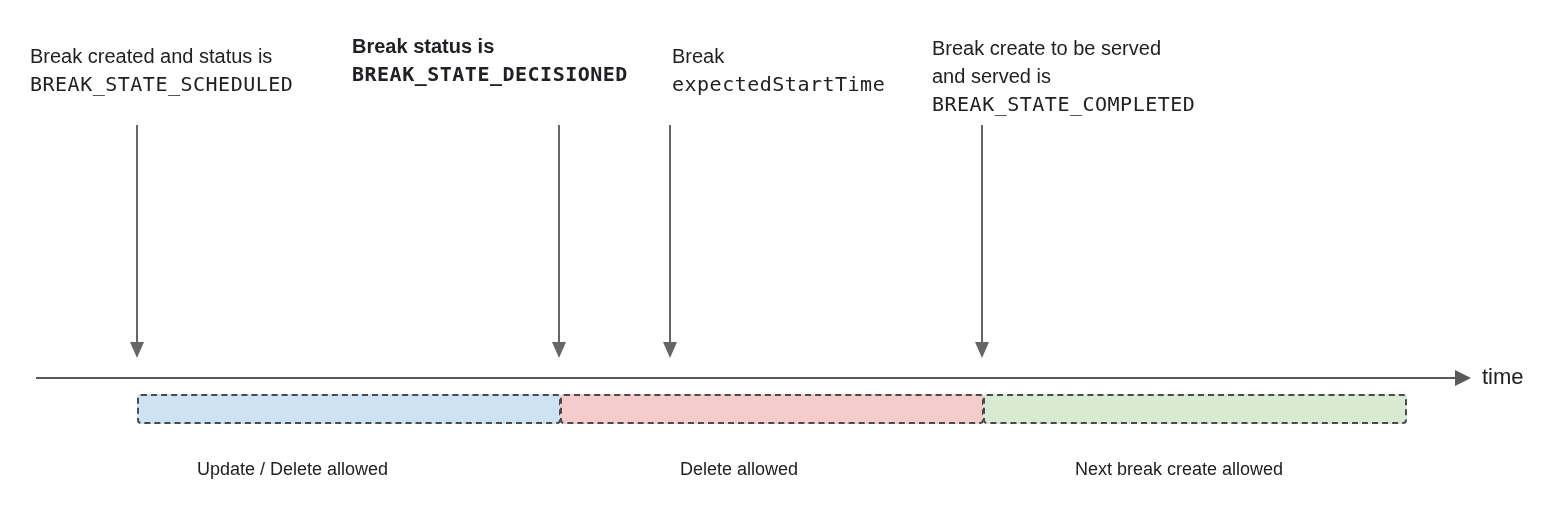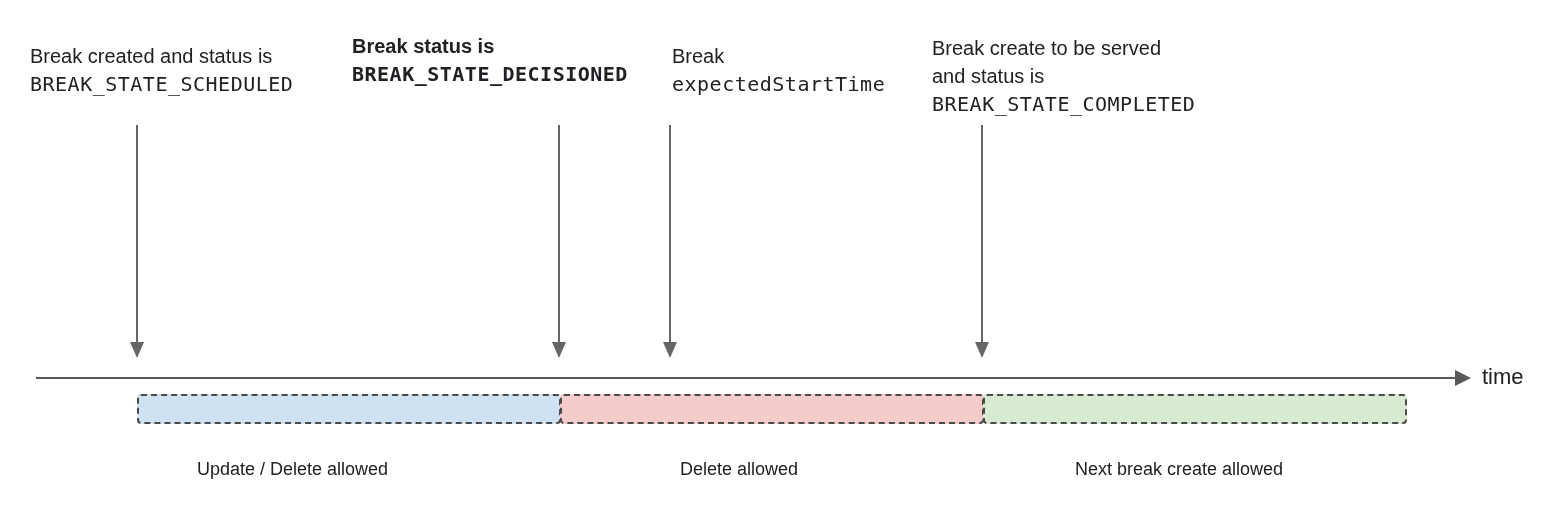--- a/index.html
+++ b/index.html
@@ -91,21 +91,21 @@
     <div class="ann-line mono">BREAK_STATE_DECISIONED</div>
   </div>
 
   <div class="annotation" style="left:672px; top:42px;">
     <div class="ann-line">Break</div>
     <div class="ann-line mono">expectedStartTime</div>
   </div>
 
   <div class="annotation" style="left:932px; top:34px;">
     <div class="ann-line">Break create to be served</div>
-    <div class="ann-line">and status is</div>
+    <div class="ann-line">and served is</div>
     <div class="ann-line mono">BREAK_STATE_COMPLETED</div>
   </div>
 
   <div class="v-arrow" style="left:130px; top:125px;">
     <div class="shaft"></div>
     <div class="head"></div>
   </div>
   <div class="v-arrow" style="left:552px; top:125px;">
     <div class="shaft"></div>
     <div class="head"></div>

